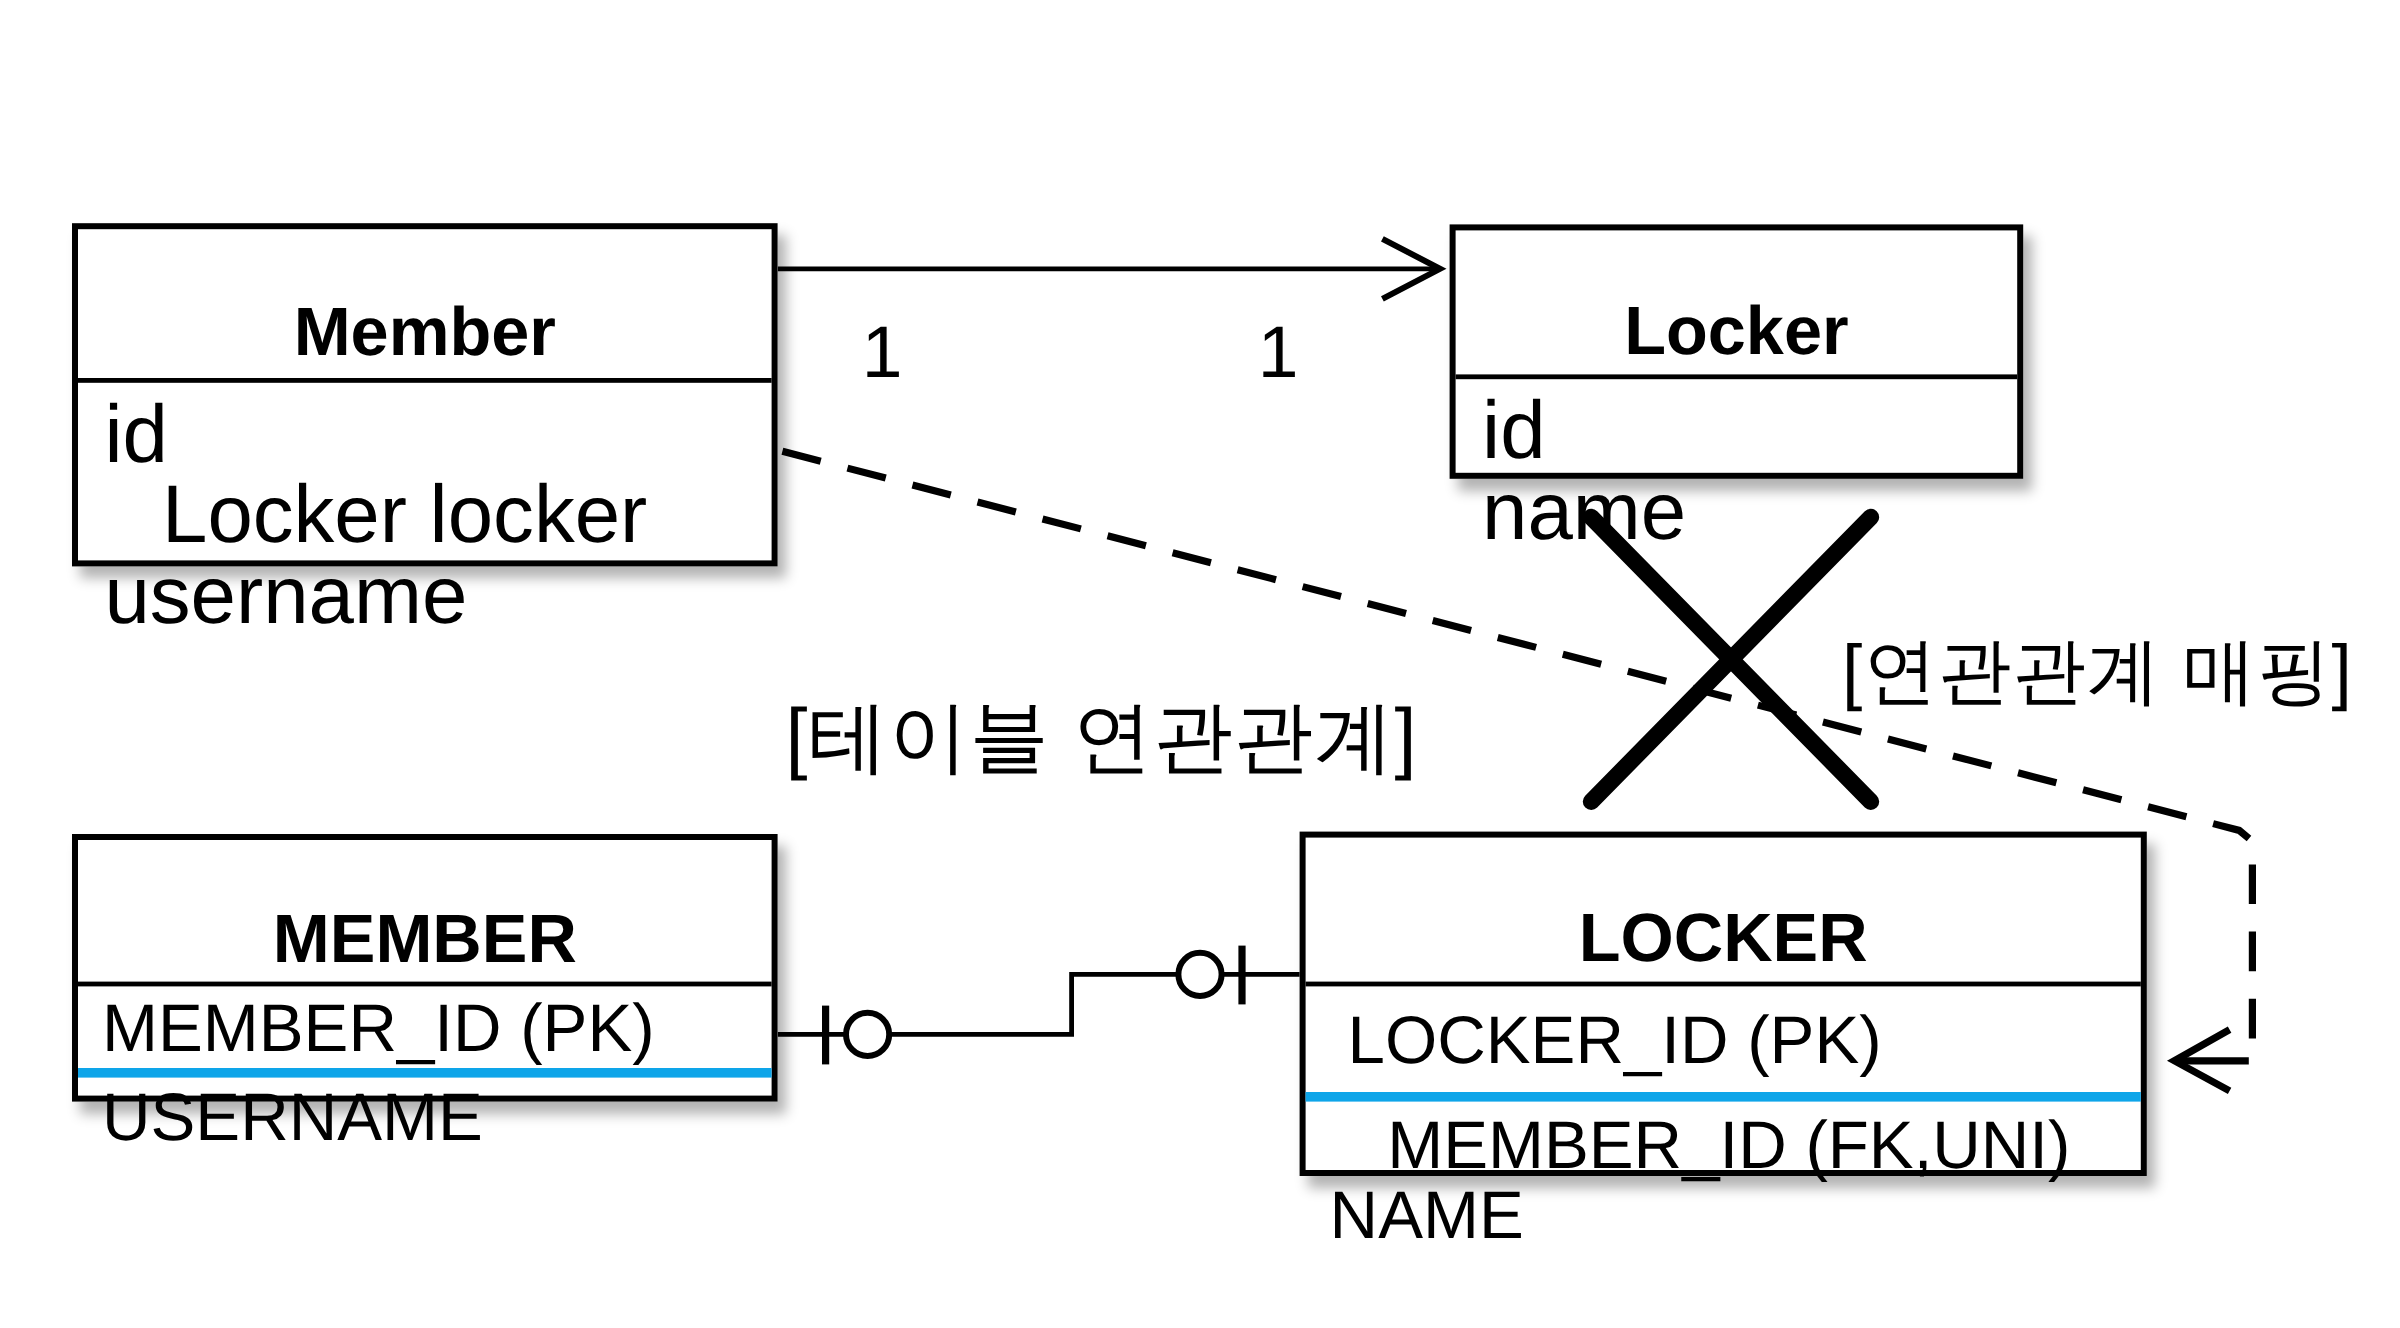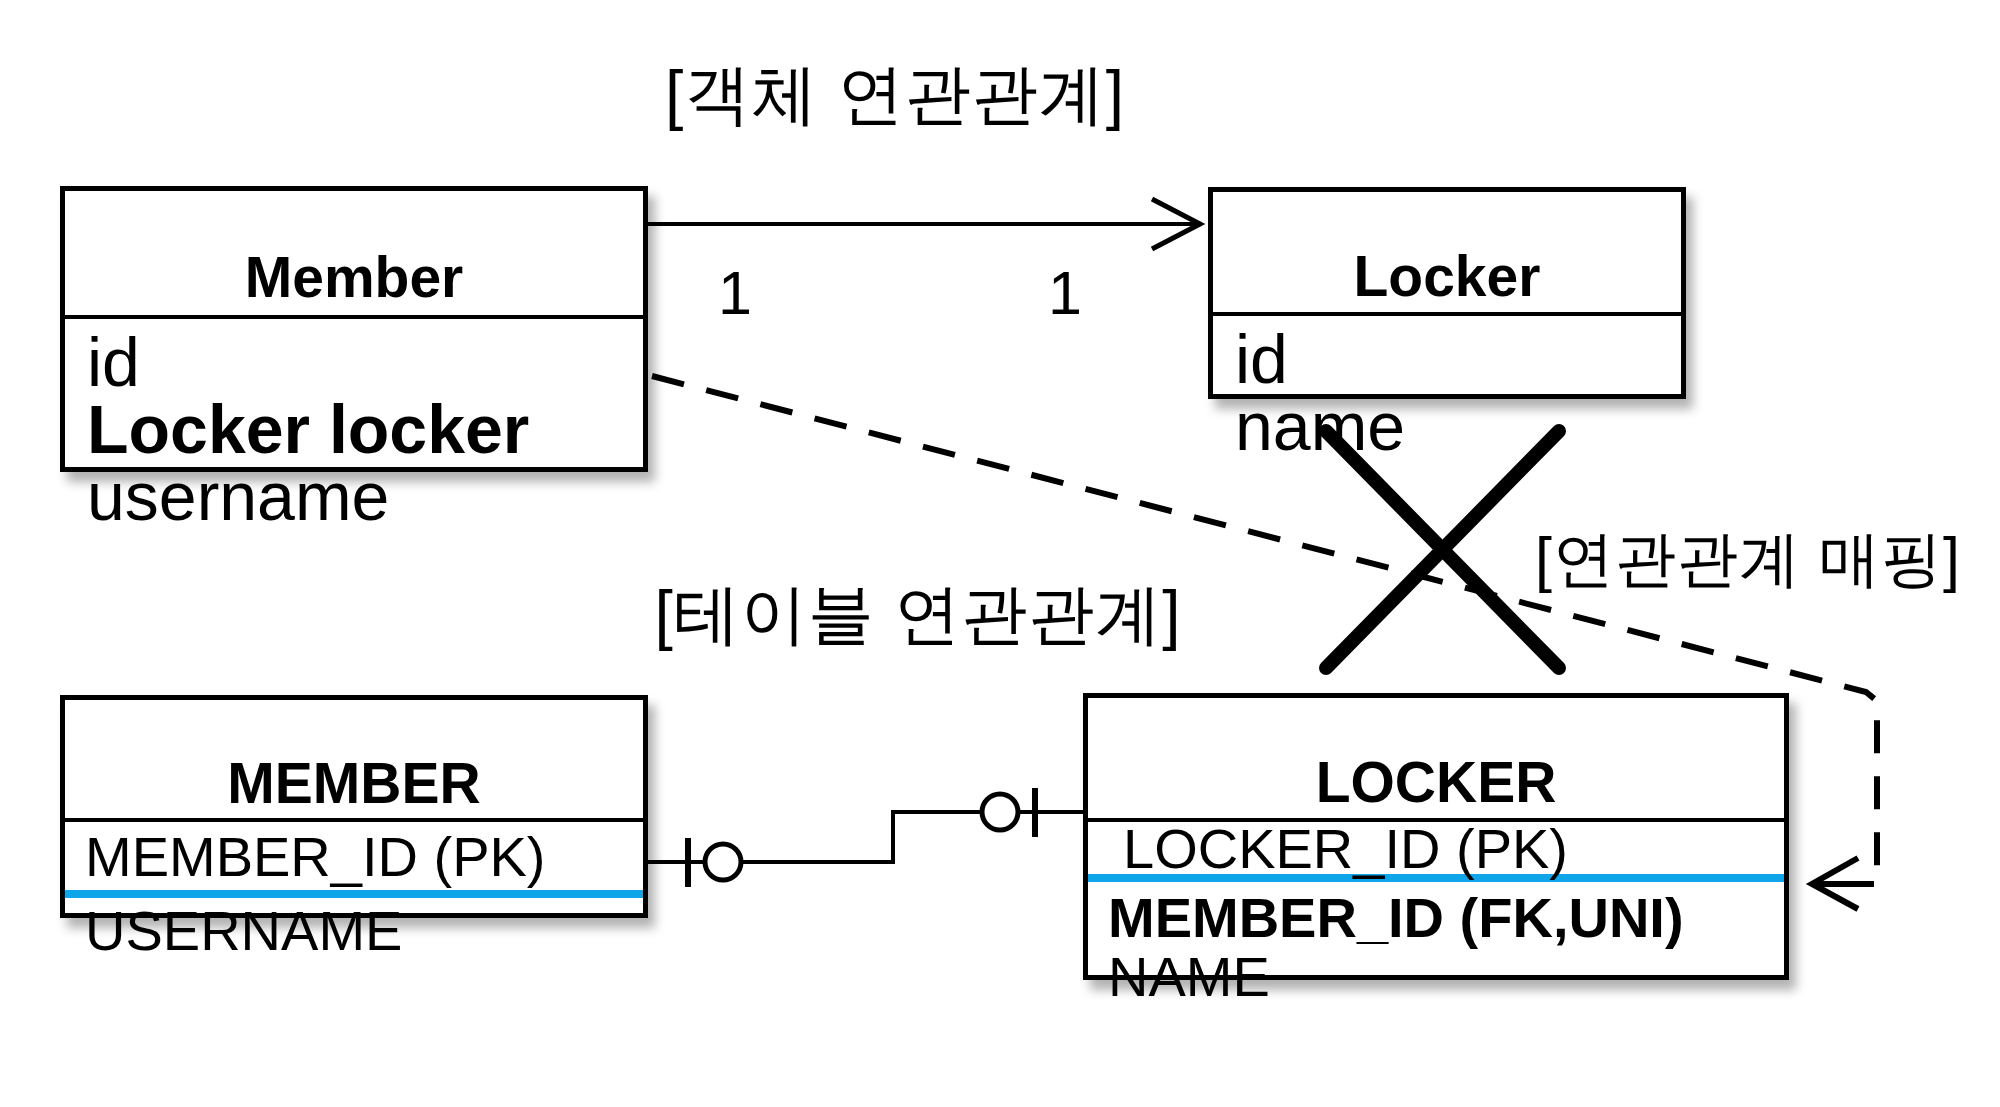--- a/index.html
+++ b/index.html
@@ -57,34 +57,34 @@
   .ebox .row {
     box-sizing: border-box;
     display: flex;
     align-items: center;
     padding-left: 20px;
     font-size: 56px;
     white-space: nowrap;
     flex: 0 0 auto;
   }
   .ebox .row.divided { border-bottom: 8px solid #0ea5e9; }
-  .bold { font-weight: bold; }
+  .bold { font-weight: normal; margin-left: 48px; }
   
   #member-class { left: 60px;  top: 186px; width: 588px; height: 286px; }
   #member-class .title { height: 80px; }
   #locker-class { left: 1208px; top: 187px; width: 478px; height: 212px; }
   #locker-class .title { height: 76px; }
   
   #member-table { left: 60px;  top: 695px; width: 588px; height: 223px; }
   #member-table .title { height: 74px; }
   #member-table .row  { height: 76px; }
   #member-table .row:last-child { flex: 1 1 auto; }
   #locker-table { left: 1083px; top: 693px; width: 706px; height: 287px; }
   #locker-table .title { height: 76px; }
-  #locker-table .row  { height: 60px; padding-left: 35px; }
+  #locker-table .row  { height: 96px; padding-left: 35px; }
   #locker-table .stack {
     box-sizing: border-box;
     padding: 6px 0 0 20px;
     flex: 1 1 auto;
   }
   #locker-table .stack .line { font-size: 56px; line-height: 59px; }
   
   .klabel {
     position: absolute;
     white-space: nowrap;
@@ -130,21 +130,20 @@
 
     <g>
       <polyline points="648,862 893,862 893,812 1085,812" fill="none" stroke="#000" stroke-width="4"></polyline>
       <line x1="688" y1="838" x2="688" y2="887" stroke="#000" stroke-width="6"></line>
       <circle cx="723" cy="862" r="18" fill="#fff" stroke="#000" stroke-width="5"></circle>
       <circle cx="1000" cy="812" r="18" fill="#fff" stroke="#000" stroke-width="5"></circle>
       <line x1="1035" y1="788" x2="1035" y2="837" stroke="#000" stroke-width="6"></line>
     </g>
   </svg>
 
-  <div class="klabel" id="label-object-assoc">[객체 연관관계]</div>
   <div class="klabel" id="label-mapping">[연관관계 매핑]</div>
   <div class="klabel" id="label-table-assoc">[테이블 연관관계]</div>
 
   <div class="mult" id="mult-left">1</div>
   <div class="mult" id="mult-right">1</div>
 
   <div class="ebox" id="member-class">
     <div class="title">Member</div>
     <div class="body">
       <div class="line">id</div>

